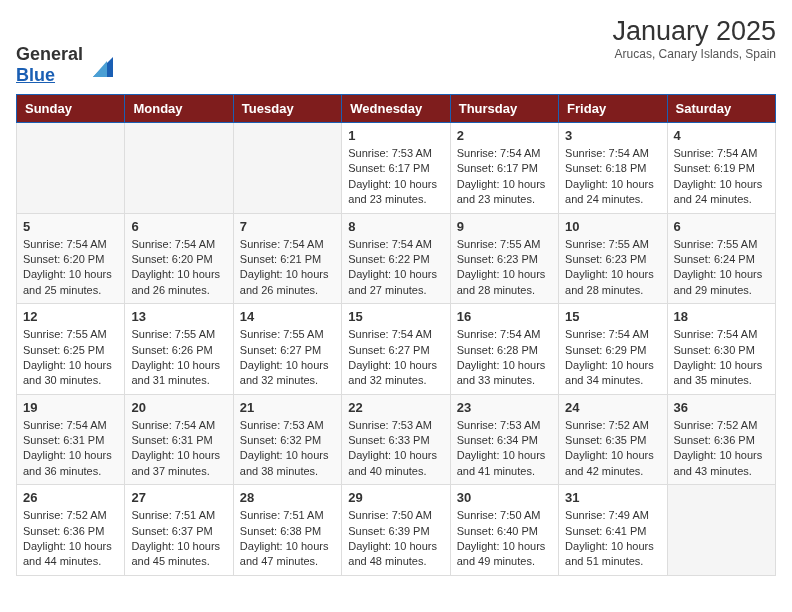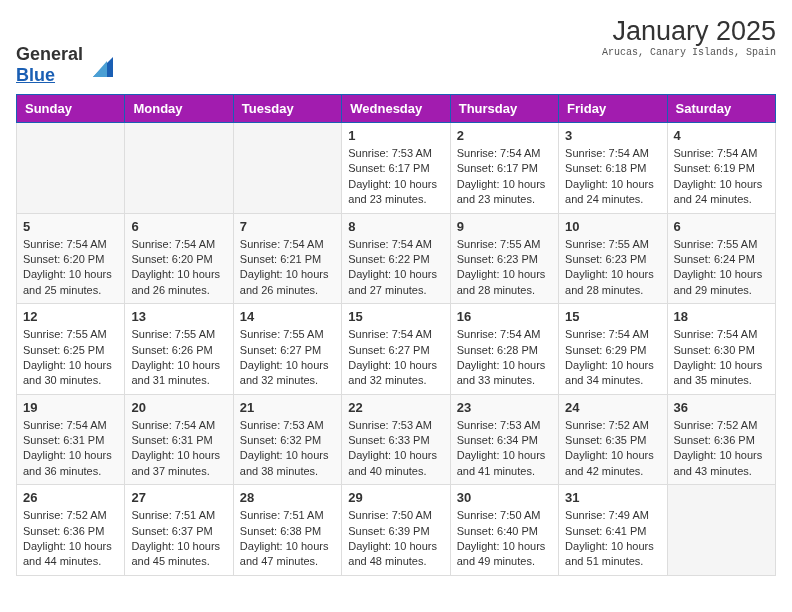--- a/index.html
+++ b/index.html
@@ -39,31 +39,30 @@
     }
     .title-block {
       text-align: right;
     }
     .month-year {
       font-size: 27px;
       color: #333;
       font-weight: normal;
     }
     .location {
-      font-size: 10px;
+      font-size: 12px;
       color: #555;
-      font-family: Liberation Mono, monospace;
     }
     .calendar {
       width: 100%;
       border-collapse: collapse;
       border: 1px solid #ccc;
     }
     .calendar th {
-      background-color: #a21caf;
+      background-color: #7f1d1d;
       color: #fff;
       text-align: left;
       padding: 6px 8px;
       font-size: 13px;
       font-weight: bold;
       border: 1px solid #1a5fb4;
     }
     .calendar td {
       vertical-align: top;
       padding: 5px 6px;

